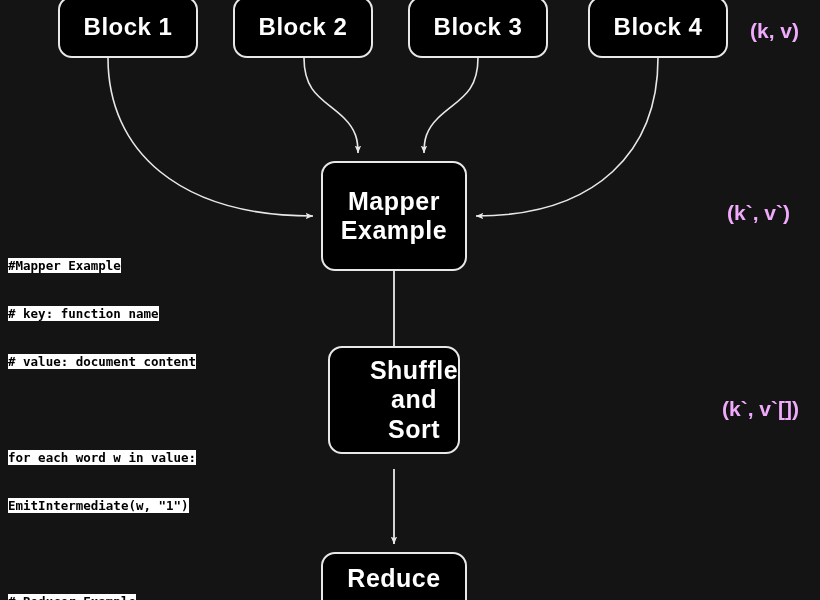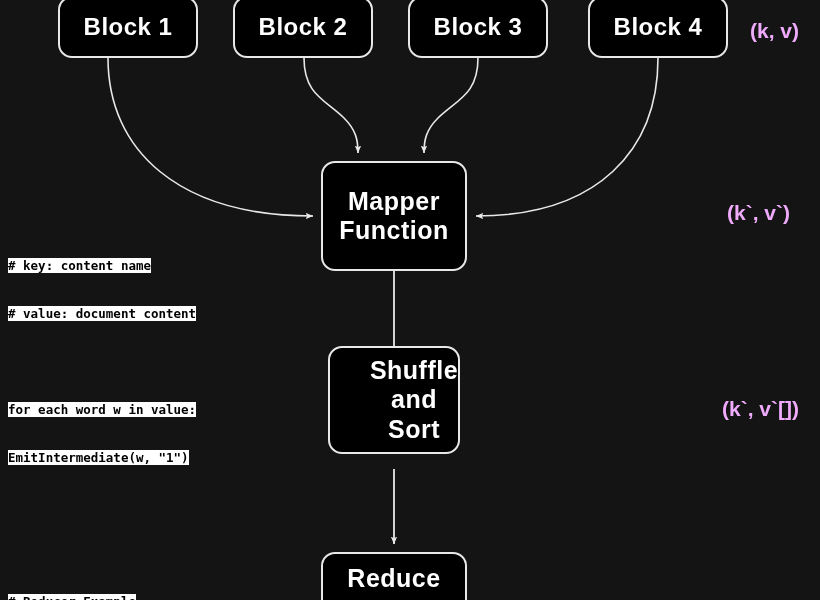--- a/index.html
+++ b/index.html
@@ -118,41 +118,42 @@
   <div class="node block-node" style="left:400px; top:-4px; width:140px; height:62px;">
     <span class="node-label">Block 3</span>
   </div>
 
   <div class="node block-node" style="left:580px; top:-4px; width:140px; height:62px;">
     <span class="node-label">Block 4</span>
   </div>
 
   <div class="node proc-node" style="left:313px; top:161px; width:146px; height:110px;">
     <span class="node-label">Mapper
-Function</span>
+Example</span>
   </div>
 
   <div class="node proc-node" style="left:320px; top:346px; width:132px; height:108px;padding-left:40px;">
     <span class="node-label">Shuffle
 and
 Sort</span>
   </div>
 
   <div class="node proc-node" style="left:313px; top:552px; width:146px; height:110px;">
     <span class="node-label" style="align-self:flex-start; margin-top:10px;text-align:center;">Reduce</span>
   </div>
 
   <div class="kv-label" style="left:742px; top:19px;">(k, v)</div>
 
   <div class="kv-label" style="left:719px; top:201px;">(k`, v`)</div>
 
   <div class="kv-label" style="left:714px; top:397px;text-align:right;">(k`, v`[])</div>
 
   <div class="code-block" style="left:0px; top:226px;">
-    <span class="code-line"><span class="hl"># key: content name</span></span>
+    <span class="code-line"><span class="hl">#Mapper Example</span></span>
+    <span class="code-line"><span class="hl"># key: function name</span></span>
     <span class="code-line"><span class="hl"># value: document content</span></span>
     <span class="code-gap"></span>
     <span class="code-line"><span class="hl">for each word w in value:</span></span>
     <span class="code-line"><span class="hl">EmitIntermediate(w, "1")</span></span>
   </div>
 
   <div class="code-block" style="left:0px; top:562px;">
     <span class="code-line"><span class="hl"># Reducer Example</span></span>
     
     

